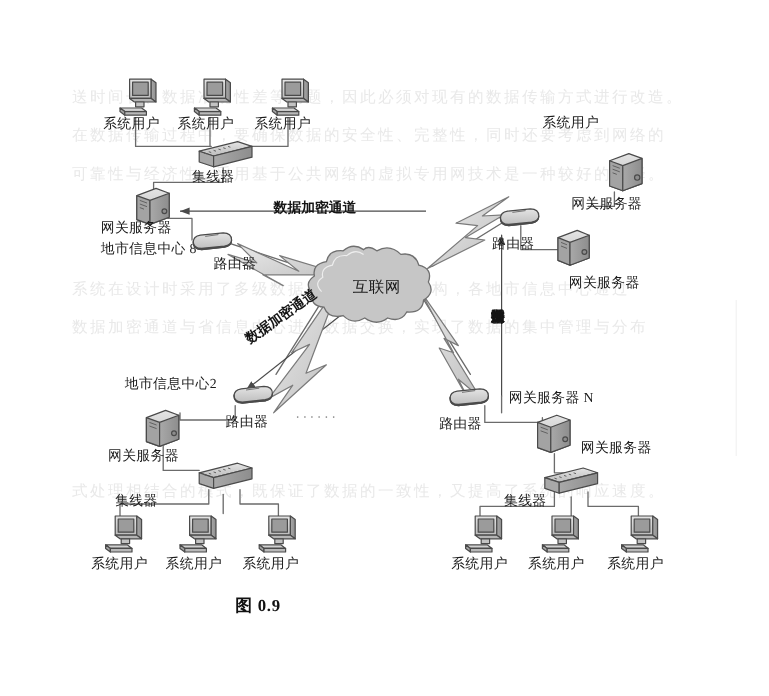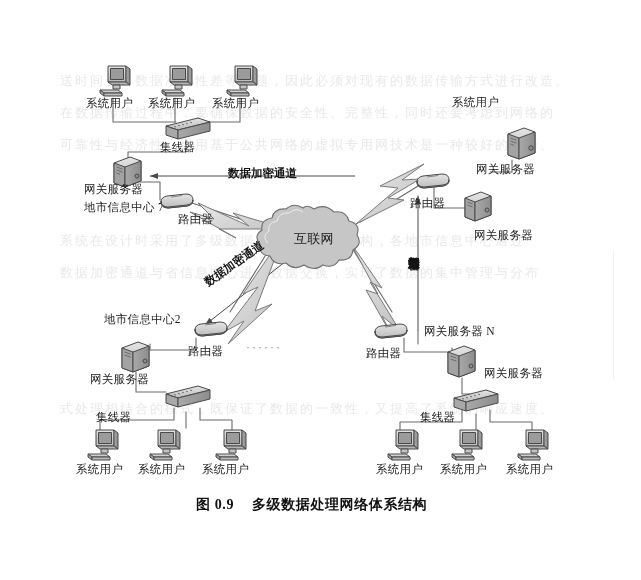--- a/index.html
+++ b/index.html
@@ -215,21 +215,21 @@
         <g stroke="#5e5e5e" stroke-width=".8" fill="none">
           <path d="M6.5,12 L12.5,14.2"></path>
             <path d="M6.5,15 L12.5,17.2"></path>
           <path d="M6.5,18 L10,19.3"></path>
         </g>
         <circle cx="27" cy="21" r="2" fill="#8d8d8d"></circle>
       </g>
     </svg>
   </div>
   <div class="lbl" style="left:84px;top:182px;">网关服务器</div>
-  <div class="lbl" style="left:84px;top:200px;">地市信息中心 7</div>
+  <div class="lbl" style="left:84px;top:200px;">地市信息中心 8</div>
 
   <div class="node" style="left:158px;top:192px;">
     <svg width="40" height="22" viewBox="0 0 40 22" style="position:static;">
       <g stroke="#4a4a4a" stroke-width="1" stroke-linejoin="round">
         <path d="M3,10 q0,-5 6,-6 L28,2 q7,0 7,6 q0,5 -6,6 L10,16 q-7,0 -7,-6 z" fill="url(#gFace)"></path>
         <path d="M3,10 q0,5 7,6 L29,14 q6,-1 6,-6 q0,4 -6,5 L10,15 q-7,0 -7,-6 z" fill="#9f9f9f"></path>
         <path d="M13,5 L24,3.5" stroke="#6d6d6d" stroke-width=".8"></path>
       </g>
     </svg>
   </div>
@@ -471,15 +471,14 @@
 
   <div class="lbl" style="left:294px;top:230px;font-size:13px;">互联网</div>
 
   <div class="chl-lbl" style="left:228px;top:166px;">数据加密通道</div>
   <div class="chl-lbl" style="left:206px;top:276px;transform:rotate(-35deg);transform-origin:left center;">数据加密通道</div>
   <div class="chl-lbl" style="left:406px;top:248px;writing-mode:vertical-rl;text-orientation:upright;letter-spacing:0;">数据加密通道</div>
 
   <div class="dots" style="left:246px;top:340px;">······</div>
 
   <div class="caption" style="left:196px;top:496px;">图 0.9</div>
-  <div class="caption" style="left:252px;top:496px;">多级数据处理网络体系结构</div>
 
 </div>
 
 </body></html>

